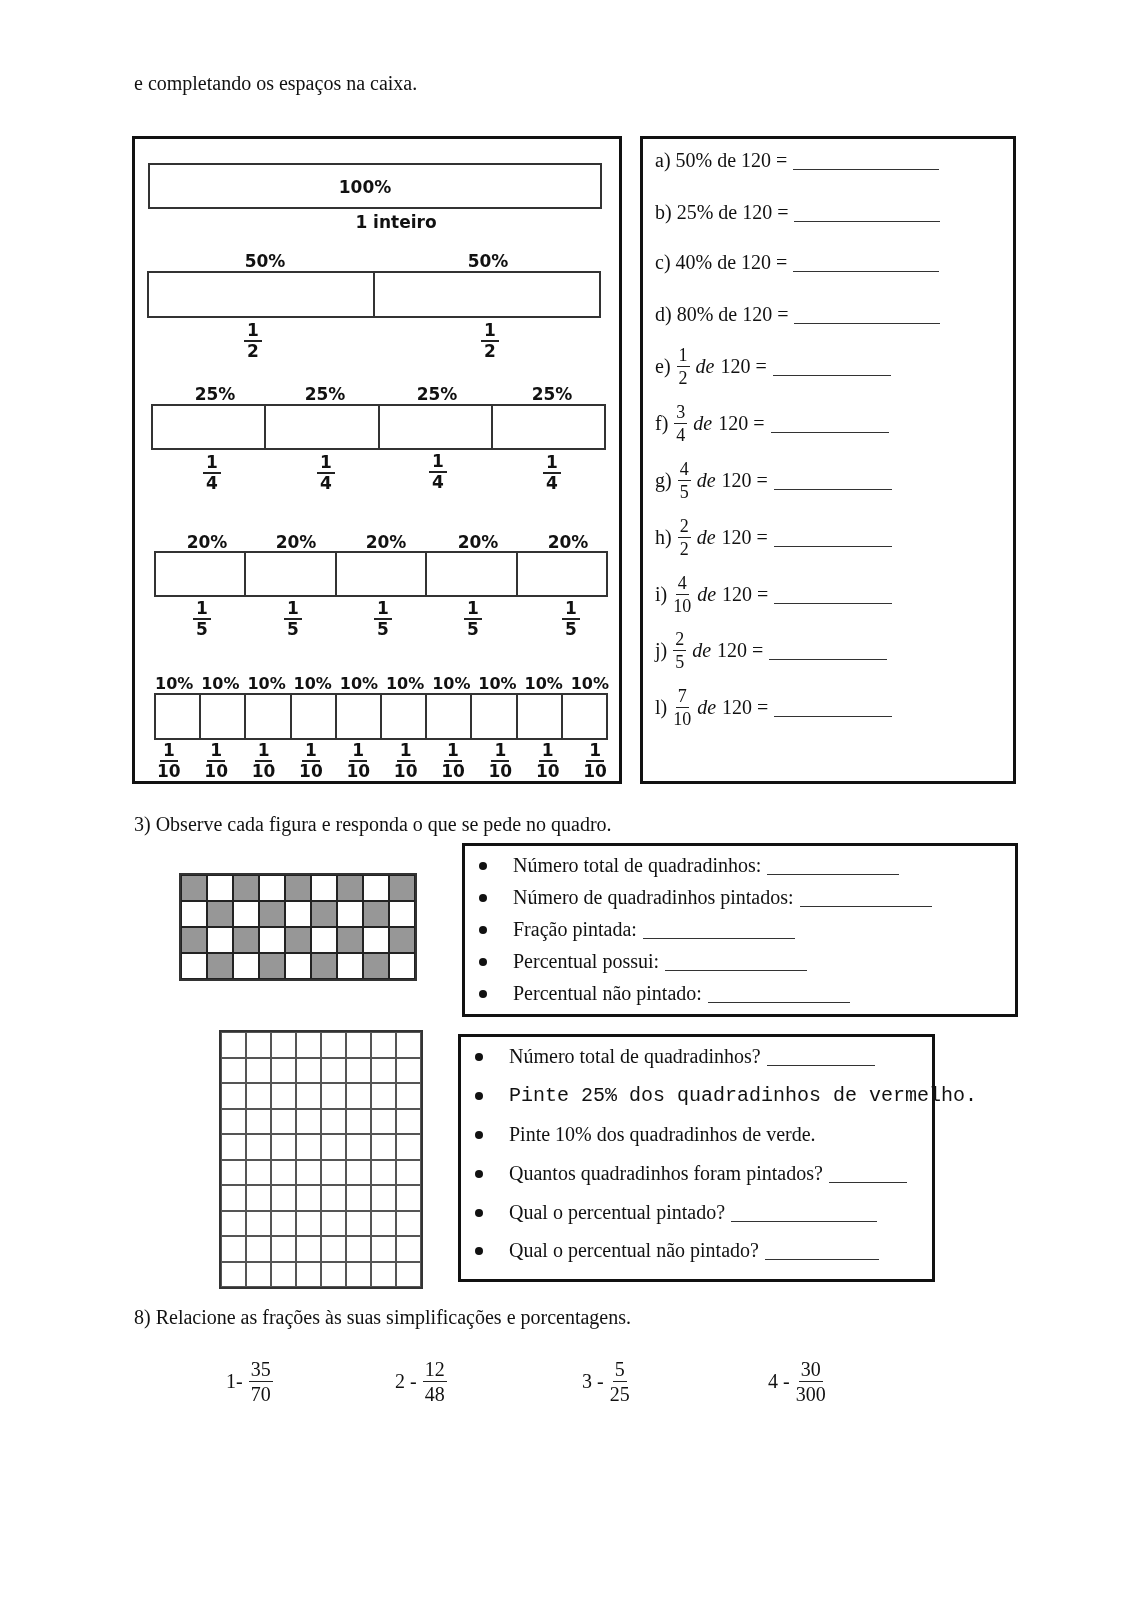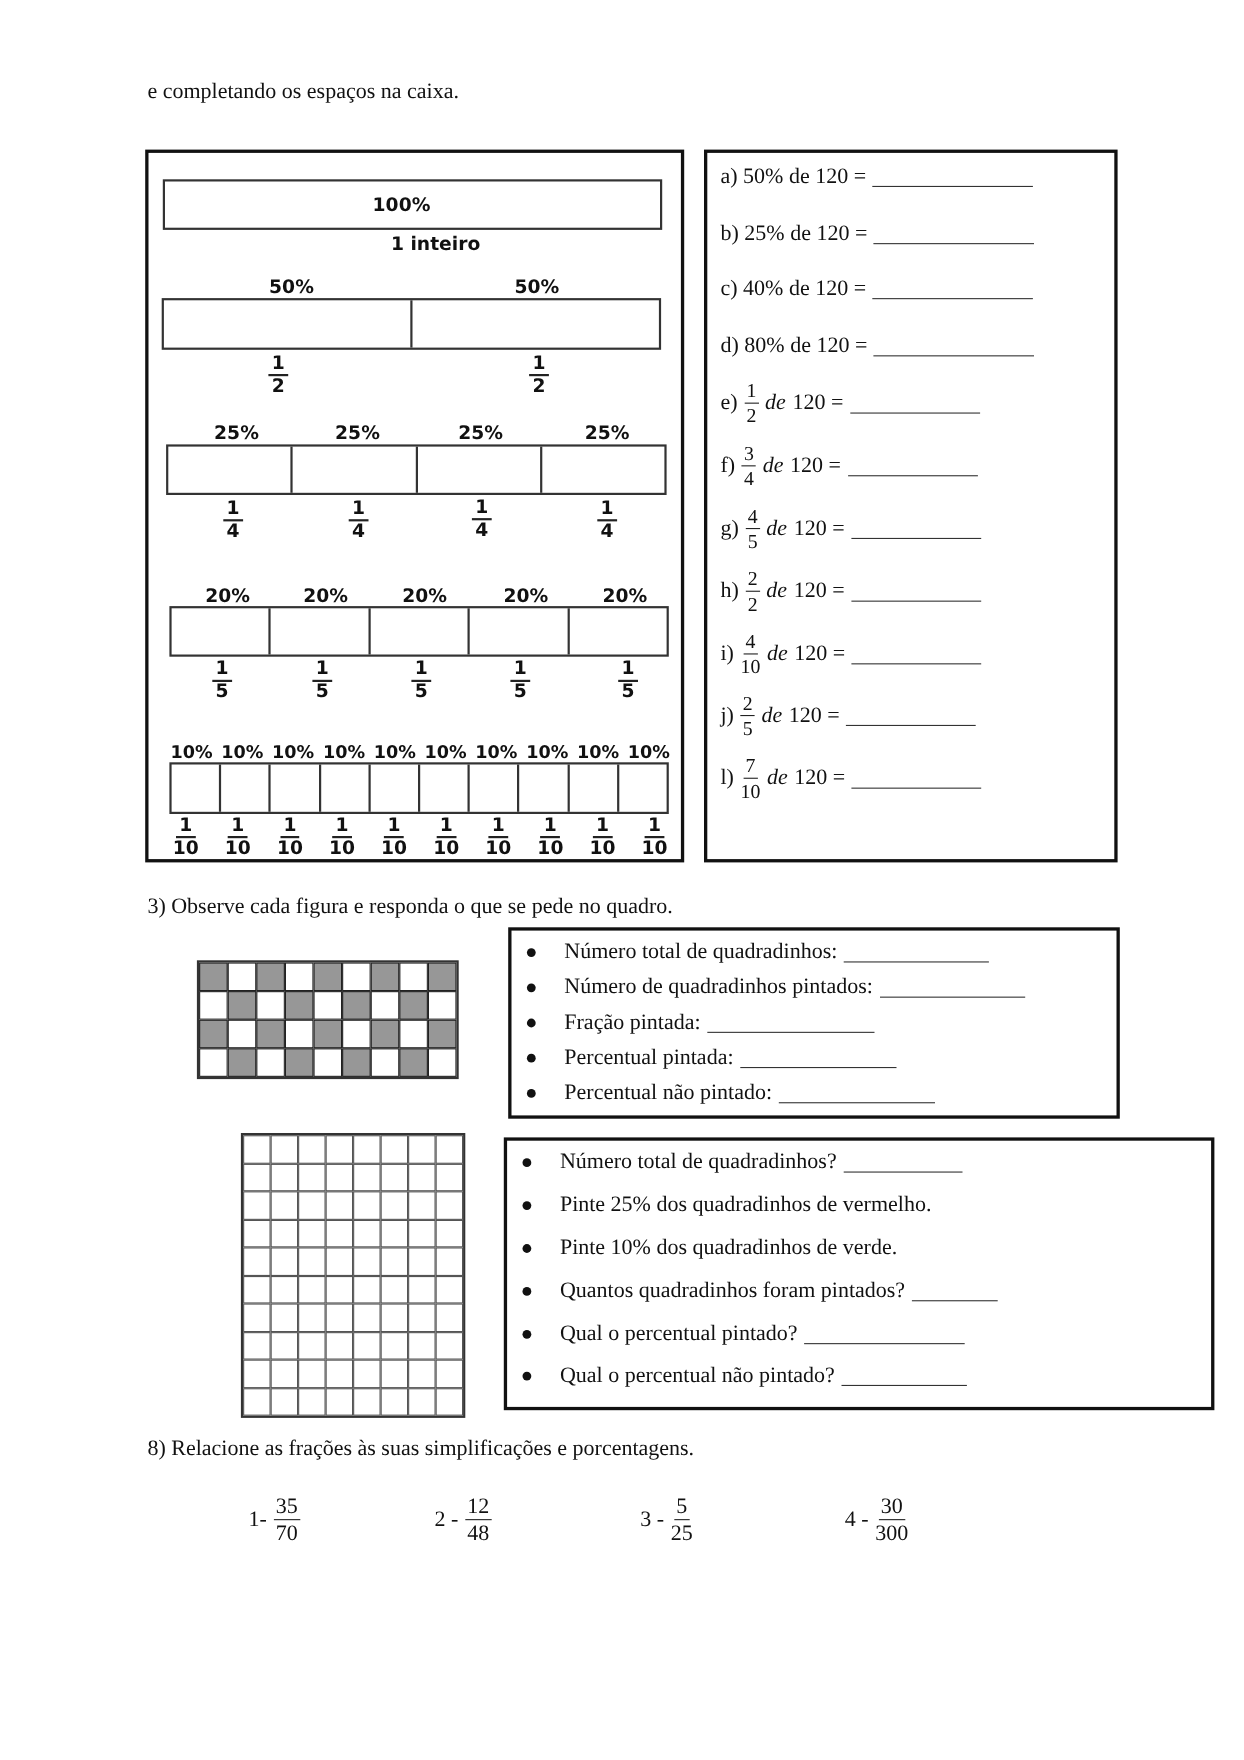--- a/index.html
+++ b/index.html
@@ -32,21 +32,21 @@
 
   
   #checker { position: absolute; left: 179px; top: 873px; border: 2px solid #333; display: grid; grid-template-columns: repeat(9, 26px); grid-template-rows: repeat(4, 26px); }
   #checker .c { border: 1px solid #222; }
   #checker .c.g { background: #979797; }
   #grid80 { position: absolute; left: 219px; top: 1030px; border: 2px solid #333; display: grid; grid-template-columns: repeat(8, 25px); grid-template-rows: repeat(10, 25.5px); }
   #grid80 .c { border: 1px solid #555; }
 
   .qbox { position: absolute; border: 3px solid #111; }
   #box-a { left: 462px; top: 843px; width: 556px; height: 174px; }
-  #box-b { left: 458px; top: 1034px; width: 646px; height: 248px; text-align: right; }
+  #box-b { left: 458px; top: 1034px; width: 477px; height: 248px; text-align: right; }
   .qbox ul { list-style: none; }
   .qbox li { position: absolute; left: 14px; font-size: 20px; white-space: nowrap; display: flex; align-items: center; }
   .qbox li .bullet { display: inline-block; width: 8px; height: 8px; border-radius: 50%; background: #111; margin-right: 26px; }
   .qbox li .blank { display: inline-block; border-bottom: 1px solid #333; height: 18px; margin-left: 6px; }
 
   
   .q4-item { position: absolute; top: 1358px; display: flex; align-items: center; font-size: 20px; }
   .q4-item .frac-r { font-size: 20px; line-height: 22px; margin-left: 6px; }
 </style>
 </head>
@@ -350,21 +350,21 @@
         <span>Número de quadradinhos pintados:</span>
         <span class="blank" style="width:132px;"></span>
       </li>
     <li style="top:72px;">
         <span class="bullet"></span>
         <span>Fração pintada:</span>
         <span class="blank" style="width:152px;"></span>
       </li>
     <li style="top:104px;">
         <span class="bullet"></span>
-        <span>Percentual pintada:</span>
+        <span>Percentual possui:</span>
         <span class="blank" style="width:142px;"></span>
       </li>
     <li style="top:136px;">
         <span class="bullet"></span>
         <span>Percentual não pintado:</span>
         <span class="blank" style="width:142px;"></span>
       </li>
   </ul>
 </div>
 
@@ -451,21 +451,21 @@
     <div class="c"></div>
   </div>
 
 <div id="box-b" class="qbox">
   <ul>
     <li style="top:8px;">
         <span class="bullet"></span>
         <span>Número total de quadradinhos?</span>
         <span class="blank" style="width:108px;"></span>
       </li>
-    <li style="top:47px;">
+    <li style="top:47px;font-family:Liberation Mono, monospace;">
         <span class="bullet"></span>
         <span>Pinte 25% dos quadradinhos de vermelho.</span>
       </li>
     <li style="top:86px;">
         <span class="bullet"></span>
         <span>Pinte 10% dos quadradinhos de verde.</span>
       </li>
     <li style="top:125px;">
         <span class="bullet"></span>
         <span>Quantos quadradinhos foram pintados?</span>

